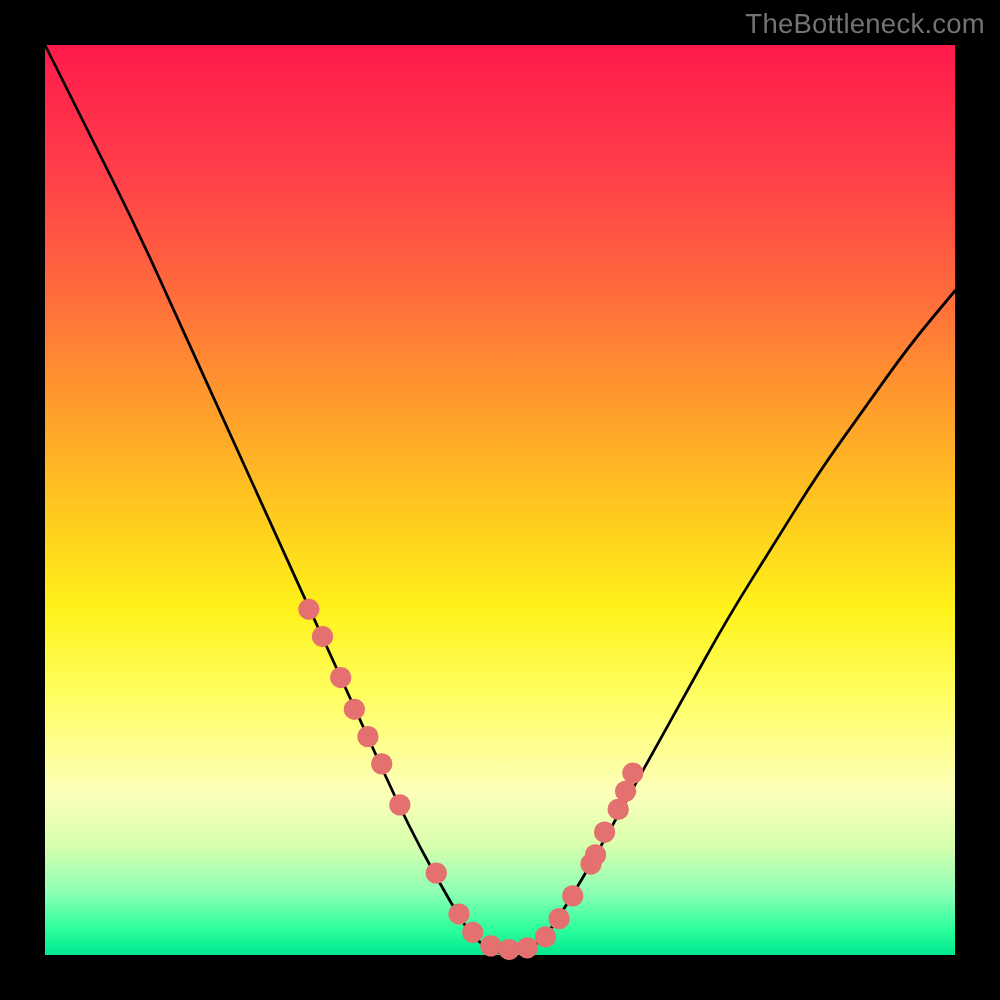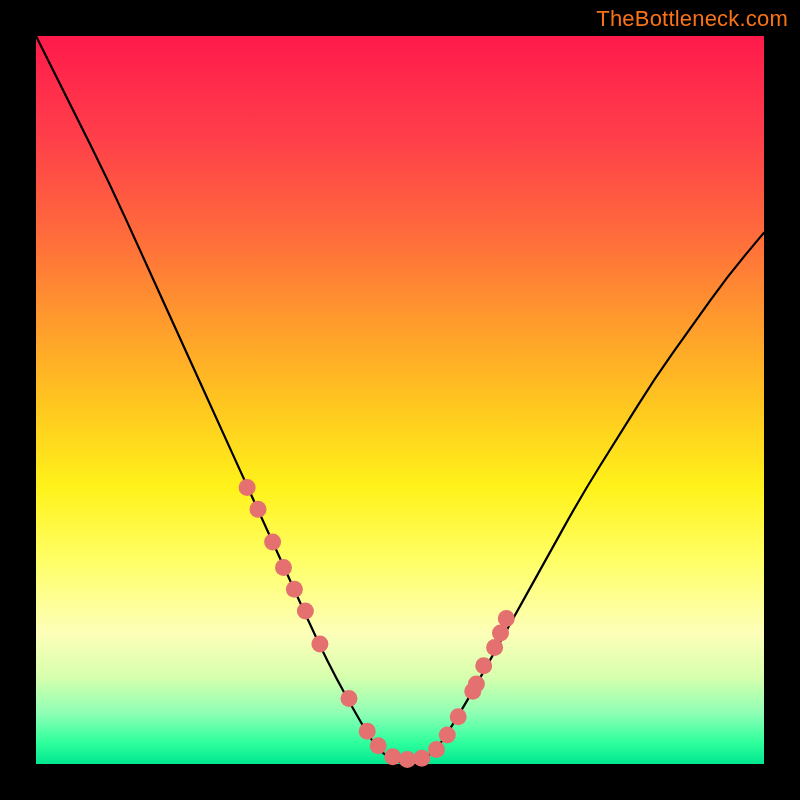--- a/index.html
+++ b/index.html
@@ -35,21 +35,21 @@
       #d7ffad 88%,
       #8fffb5 93%,
       #30ff9d 97%,
       #00e890 100%
     );
   }
   .watermark {
     position: absolute;
     top: 6px;
     right: 12px;
-    color: #f97316;
+    color: #737373;
     font-size: 22px;
     font-weight: 500;
     letter-spacing: 0.2px;
     user-select: none;
   }
   svg.curve {
     position: absolute;
     left: 0;
     top: 0;
     width: 728px;

